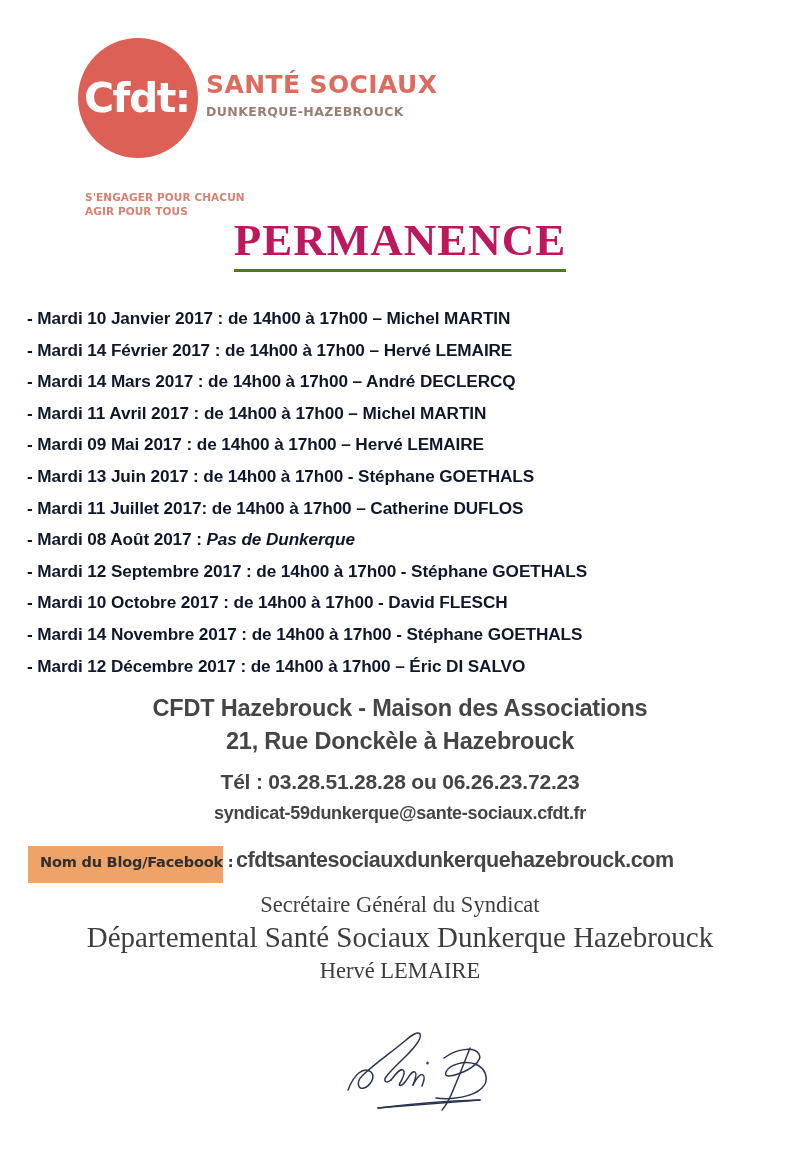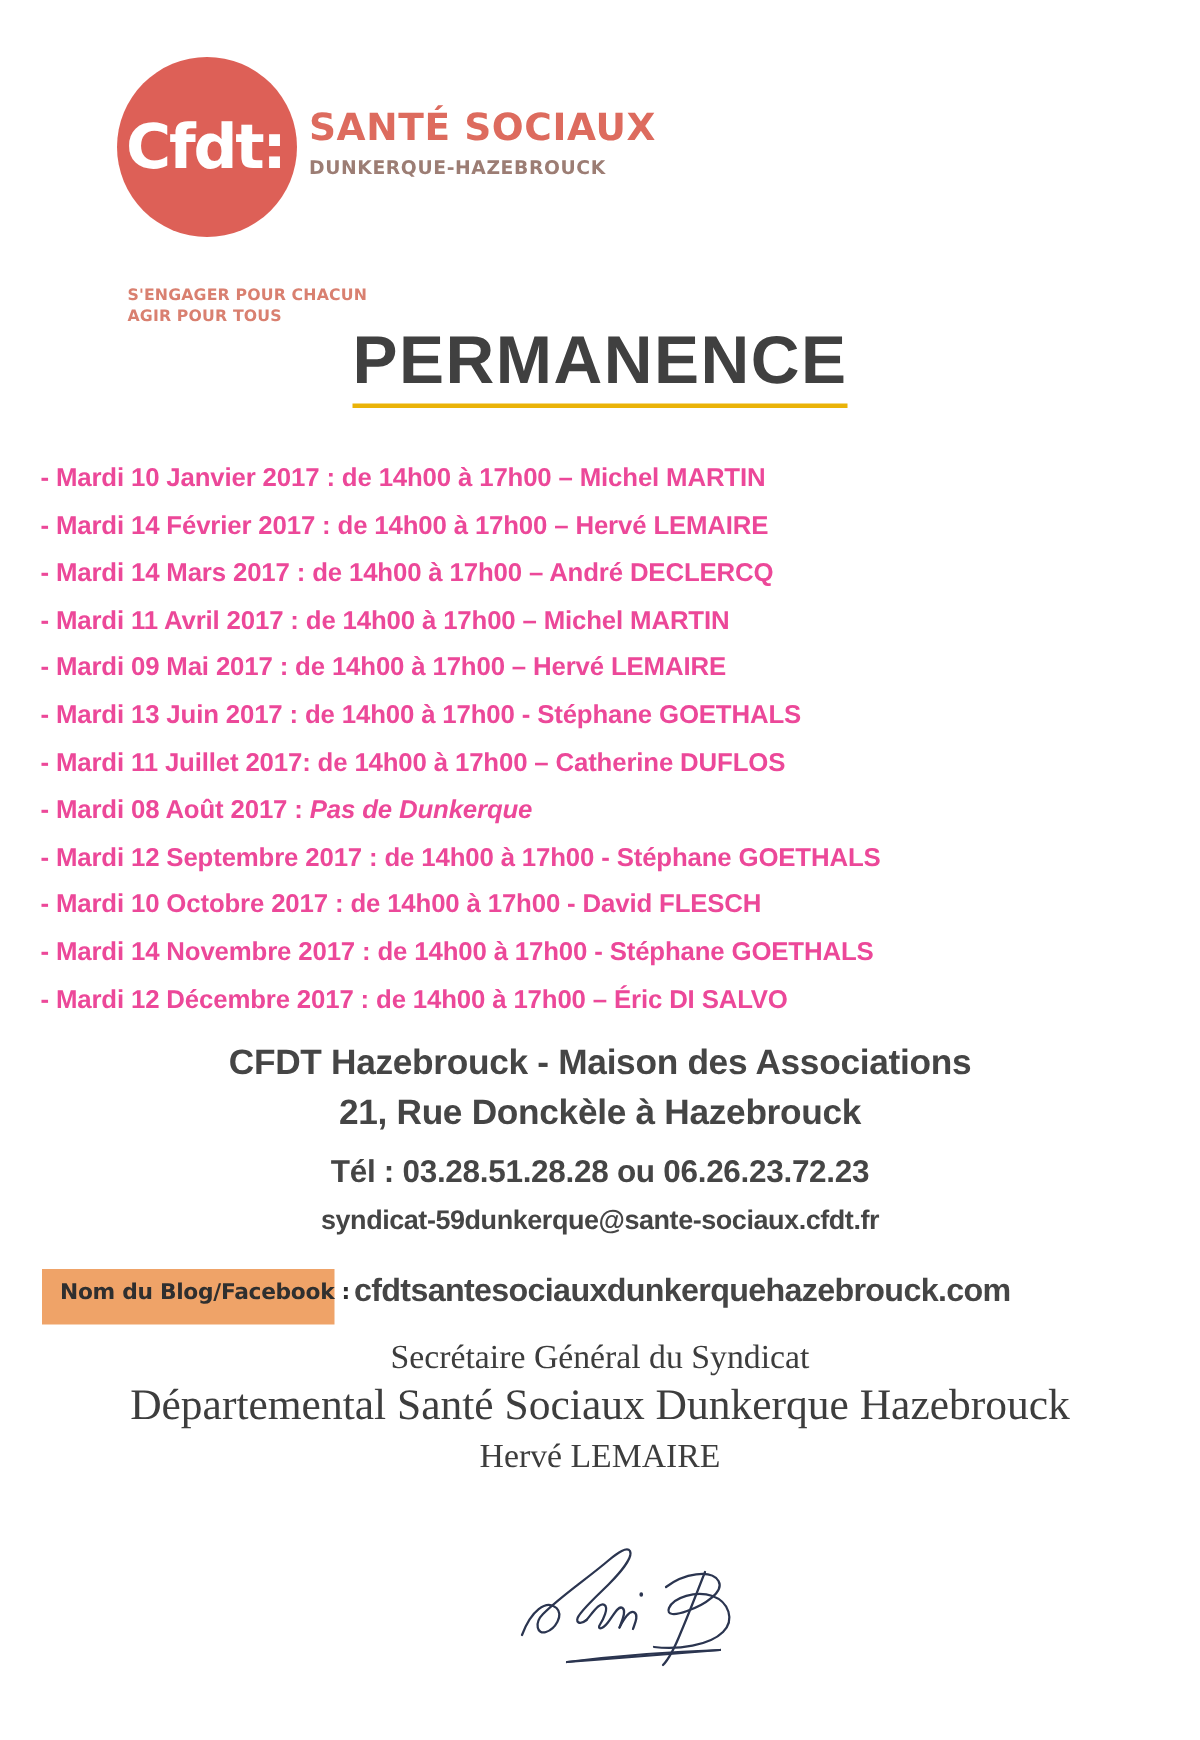--- a/index.html
+++ b/index.html
@@ -86,37 +86,37 @@
     position: absolute;
     left: 0;
     right: 0;
     top: 214px;
     text-align: center;
   }
   .title span {
     font-size: 45px;
     font-weight: bold;
     letter-spacing: 1px;
-    color: #404040;
-    font-family: Liberation Sans, sans-serif;
-    border-bottom: 3px solid #eab308;
+    color: #be185d;
+    font-family: Liberation Serif, serif;
+    border-bottom: 3px solid #4d7c0f;
     padding-bottom: 4px;
   }
 
   
   .schedule {
     position: absolute;
     left: 27px;
     top: 303px;
     right: 20px;
   }
   .schedule-row {
     font-size: 17.2px;
     font-weight: bold;
-    color: #ec4899;
+    color: #0f172a;
     line-height: 31.6px;
     white-space: nowrap;
     letter-spacing: -0.1px;
   }
   .schedule-row .note {
     font-style: italic;
     font-weight: bold;
   }
 
   

